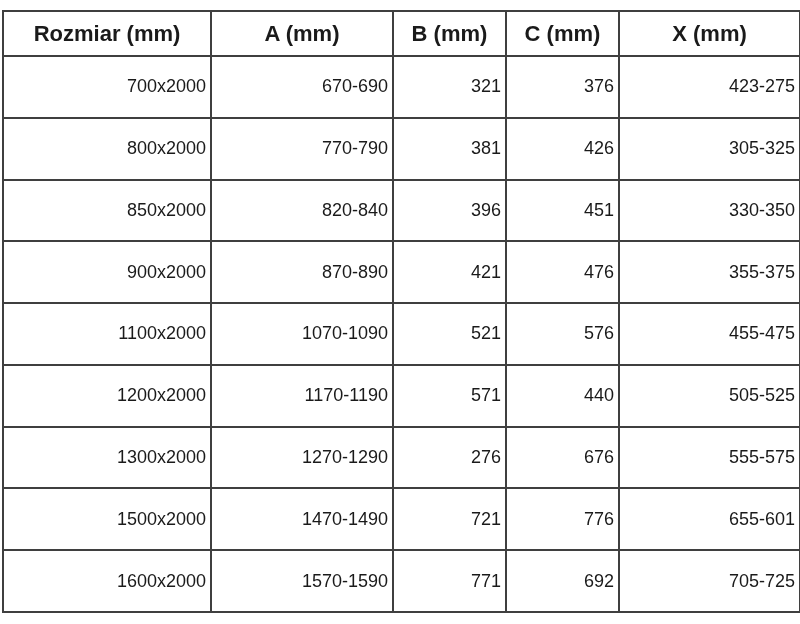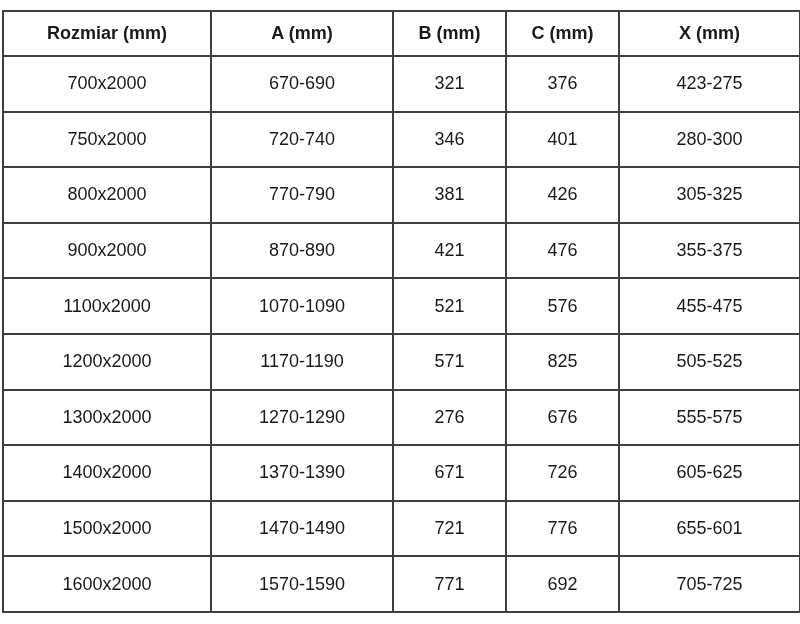--- a/index.html
+++ b/index.html
@@ -28,26 +28,27 @@
     text-align: center;
     vertical-align: middle;
     color: #1a1a1a;
     font-size: 18px;
     padding: 0 4px;
     overflow: hidden;
     white-space: nowrap;
   }
   table.spec-table th {
     font-weight: bold;
-    font-size: 18px;
+    font-size: 22px;
     height: 43px;
   }
   table.spec-table td {
     font-weight: normal;
     height: 45px;
+    text-align: right;
   }
   col.c-rozmiar { width: 208px; }
   col.c-a       { width: 182px; }
   col.c-b       { width: 113px; }
   col.c-c       { width: 113px; }
   col.c-x       { width: 181px; }
 </style>
 </head>
 <body>
 
@@ -71,67 +72,60 @@
     </thead>
     <tbody id="spec-tbody">
         <tr>
           <td>700x2000</td>
           <td>670-690</td>
           <td>321</td>
           <td>376</td>
           <td>423-275</td>
         </tr>
         <tr>
-          <td>750x2000</td>
-          <td>720-740</td>
-          <td>346</td>
-          <td>401</td>
-          <td>280-300</td>
-        </tr>
-        <tr>
           <td>800x2000</td>
           <td>770-790</td>
           <td>381</td>
           <td>426</td>
           <td>305-325</td>
+        </tr>
+        <tr>
+          <td>850x2000</td>
+          <td>820-840</td>
+          <td>396</td>
+          <td>451</td>
+          <td>330-350</td>
         </tr>
         <tr>
           <td>900x2000</td>
           <td>870-890</td>
           <td>421</td>
           <td>476</td>
           <td>355-375</td>
         </tr>
         <tr>
           <td>1100x2000</td>
           <td>1070-1090</td>
           <td>521</td>
           <td>576</td>
           <td>455-475</td>
         </tr>
         <tr>
           <td>1200x2000</td>
           <td>1170-1190</td>
           <td>571</td>
-          <td>825</td>
+          <td>440</td>
           <td>505-525</td>
         </tr>
         <tr>
           <td>1300x2000</td>
           <td>1270-1290</td>
           <td>276</td>
           <td>676</td>
           <td>555-575</td>
-        </tr>
-        <tr>
-          <td>1400x2000</td>
-          <td>1370-1390</td>
-          <td>671</td>
-          <td>726</td>
-          <td>605-625</td>
         </tr>
         <tr>
           <td>1500x2000</td>
           <td>1470-1490</td>
           <td>721</td>
           <td>776</td>
           <td>655-601</td>
         </tr>
         <tr>
           <td>1600x2000</td>

